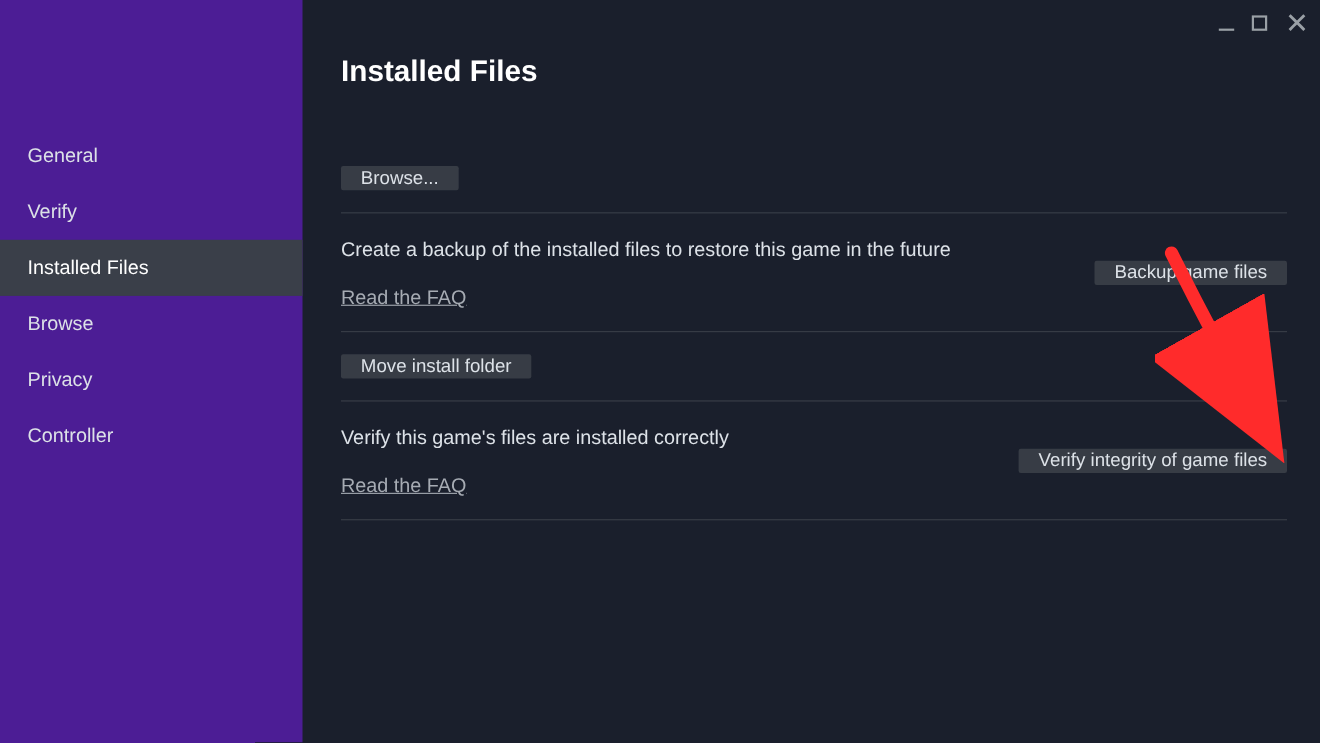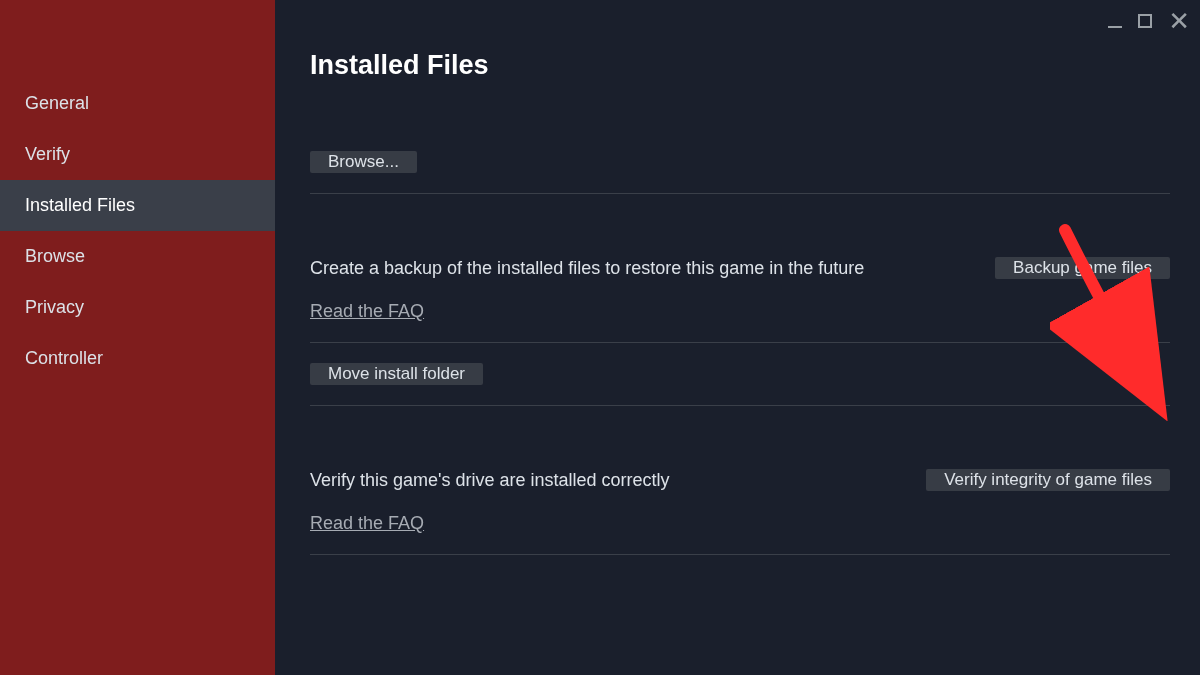--- a/index.html
+++ b/index.html
@@ -11,22 +11,22 @@
       width: 1200px;
       height: 675px;
       background: #1a1f2c;
       font-family: Arial, "Segoe UI", sans-serif;
       display: flex;
       overflow: hidden;
       position: relative;
     }
     .sidebar {
       width: 275px;
-      background: #7f1d1d;
-      padding-top: 78px;
+      background: #4c1d95;
+      padding-top: 116px;
     }
     .sidebar-item {
       padding: 15px 25px;
       color: #dce1e7;
       font-size: 18px;
       cursor: pointer;
     }
     .sidebar-item.active {
       background: #3a3f49;
       color: #ffffff;
@@ -81,21 +81,20 @@
     .row:first-of-type {
       justify-content: flex-end;
     }
     .row-text {
       max-width: 560px;
     }
     .row-desc {
       color: #dde2e8;
       font-size: 18px;
       line-height: 1.45;
-      margin-top: 41px;
     }
     .row-link {
       color: #a6abb3;
       font-size: 18px;
       text-decoration: underline;
       cursor: pointer;
       display: inline-block;
       margin-top: 20px;
     }
     .btn {
@@ -148,21 +147,21 @@
     </div>
     <button class="btn">Backup game files</button>
   </div>
 
   <div class="row">
     <button class="btn">Move install folder</button>
   </div>
 
   <div class="row">
     <div class="row-text">
-      <div class="row-desc">Verify this game's drive are installed correctly</div>
+      <div class="row-desc">Verify this game's files are installed correctly</div>
       <a class="row-link">Read the FAQ</a>
     </div>
     <button class="btn">Verify integrity of game files</button>
   </div>
 
   <svg class="arrow-overlay" width="140" height="210">
     <defs>
       <marker id="arrowhead" markerWidth="12" markerHeight="10" refX="9" refY="5" orient="auto">
         <polygon points="0 0, 12 5, 0 10" fill="#ff2b2b"></polygon>
       </marker>

